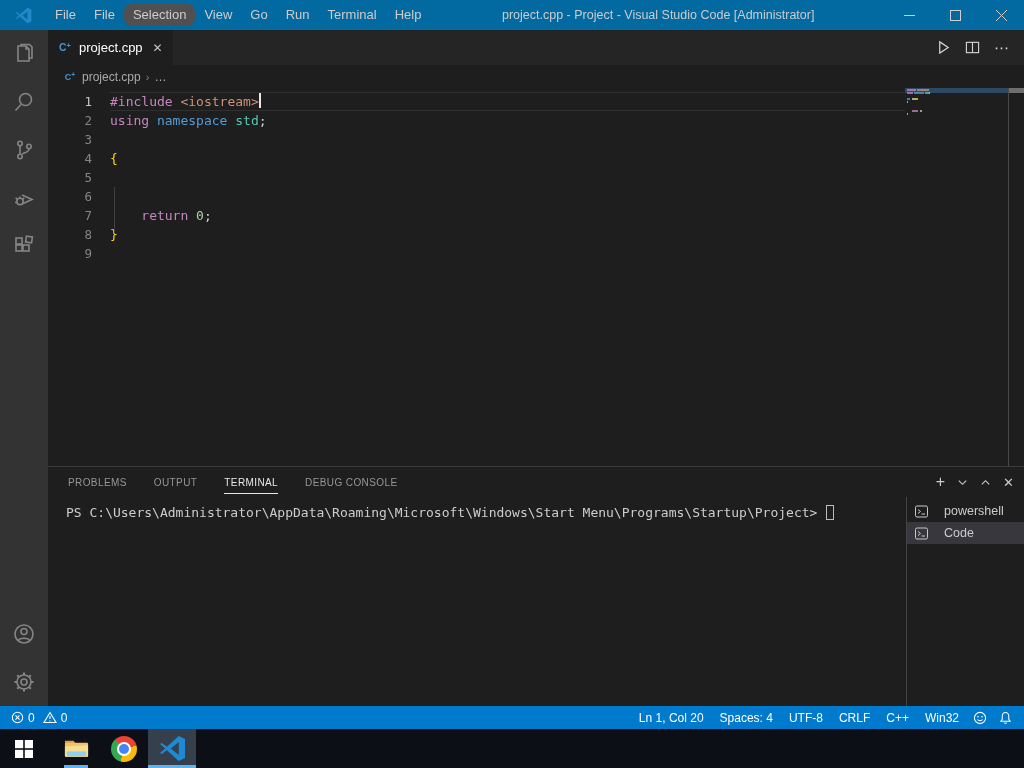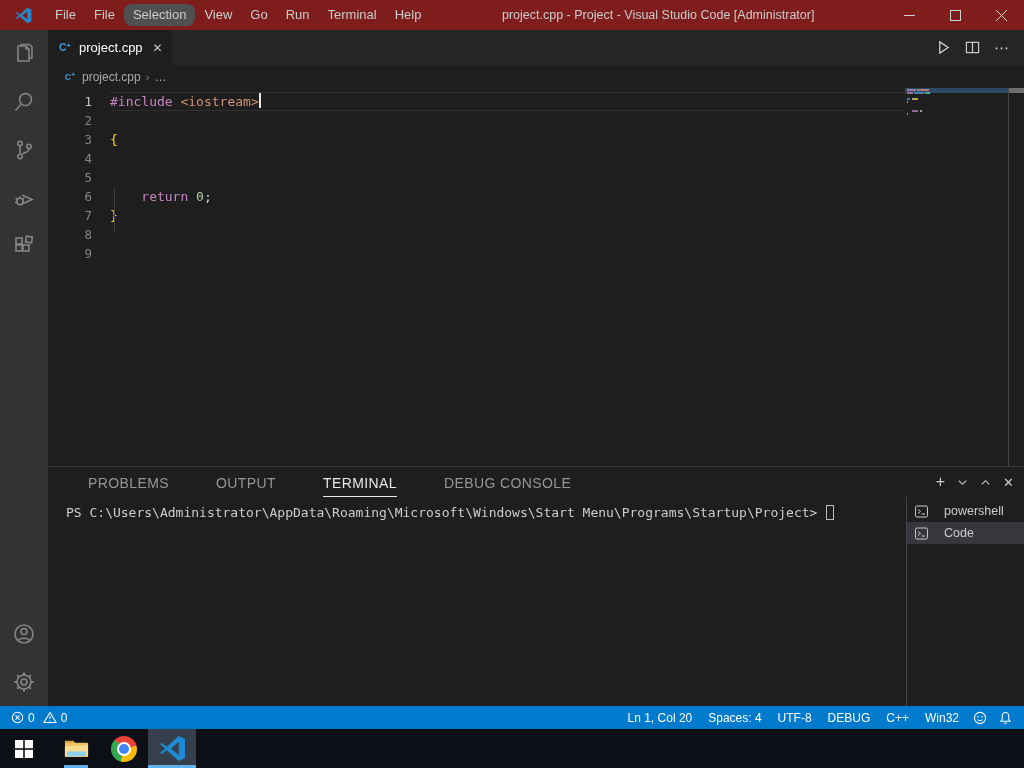--- a/index.html
+++ b/index.html
@@ -1,21 +1,21 @@
 <!DOCTYPE html>
 <html><head>
 <meta charset="utf-8">
 <style>
   * { margin:0; padding:0; box-sizing:border-box; }
   html,body { width:1024px; height:768px; overflow:hidden; background:#1e1e1e;
               font-family:"Liberation Sans", sans-serif; }
   .window { width:1024px; height:768px; display:flex; flex-direction:column; }
 
   
-  .titlebar { height:30px; background:#7f1d1d; display:flex; align-items:center; color:#cccccc; flex:0 0 30px; }
+  .titlebar { height:30px; background:#0369a1; display:flex; align-items:center; color:#cccccc; flex:0 0 30px; }
   .tb-logo { width:46px; display:flex; justify-content:center; align-items:center; }
   .menus { display:flex; height:30px; align-items:center; }
   .menu-item { padding:0 9px; height:22px; line-height:22px; font-size:13px; color:#cccccc; cursor:default; }
   .menu-item.active { background:#505050;border-radius:8px; }
   .tb-title { flex:1; text-align:center; font-size:12.5px; color:#cccccc; white-space:nowrap; overflow:hidden; }
   .win-controls { display:flex; height:30px; }
   .win-btn { width:46px; height:30px; display:flex; align-items:center; justify-content:center; font-size:12px; color:#cfcfcf; }
   .win-btn svg { display:block; }
 
   
@@ -52,21 +52,21 @@
   .minimap { width:103px; flex:0 0 103px; position:relative; padding-top:0; }
   .mm-band { position:absolute; left:0; width:103px; height:5px; background:#2d4a64; }
   .mm-bar { position:absolute; height:2px; opacity:.75; }
   .overview-ruler { width:16px; flex:0 0 16px; border-left:1px solid #4a4a4a; position:relative; }
   .ov-mark { position:absolute; top:0; left:0; width:15px; height:5px; background:#6e6e6e; }
 
   
   .panel { height:240px; flex:0 0 240px; background:#1e1e1e; border-top:1px solid #3a3a3a; display:flex; flex-direction:column; }
   .panel-header { height:30px; display:flex; align-items:center; padding:0 10px 0 20px; flex:0 0 30px; }
   .panel-tabs { display:flex; gap:27px; }
-  .ptab { font-size:14px; letter-spacing:.4px; color:#969696; padding:7px 0 5px 0; cursor:default;margin-left:20px; }
+  .ptab { font-size:10px; letter-spacing:.4px; color:#969696; padding:7px 0 5px 0; cursor:default; }
   .ptab.active { color:#e7e7e7; border-bottom:1px solid #e7e7e7; }
   .panel-actions { margin-left:auto; display:flex; align-items:center; gap:12px; color:#cccccc; }
   .pa-plus { font-size:16px; font-weight:400; line-height:1; }
   .pa-x { font-size:13px; }
   .panel-body { flex:1; display:flex; min-height:0; }
   .terminal-out { flex:1; padding:6px 0 0 18px; font-family:"DejaVu Sans Mono", monospace; font-size:13px; color:#cccccc; }
   .term-line { white-space:pre; line-height:19px; display:flex; align-items:center; }
   .term-cursor { display:inline-block; width:8px; height:15px; border:1px solid #bbbbbb; margin-left:1px; }
   .terminal-list { width:118px; flex:0 0 118px; border-left:1px solid #444444; padding-top:3px; }
   .tl-row { height:22px; display:flex; align-items:center; gap:16px; padding-left:8px; color:#cccccc; font-size:12.5px; }
@@ -233,20 +233,21 @@
             <div class="ln">4</div>
             <div class="ln">5</div>
             <div class="ln">6</div>
             <div class="ln">7</div>
             <div class="ln">8</div>
             <div class="ln">9</div>
           </div>
         <div class="code" id="code">
           <div class="indent-guide"></div>
         <div class="cl cur"><span style="color: rgb(197, 134, 192);">#include</span><span style="color: rgb(212, 212, 212);"> </span><span style="color: rgb(206, 145, 120);">&lt;iostream&gt;</span><span class="cursor"></span></div>
+            <div class="cl"><span style="color: rgb(197, 134, 192);">using</span><span style="color: rgb(212, 212, 212);"> </span><span style="color: rgb(86, 156, 214);">namespace</span><span style="color: rgb(212, 212, 212);"> </span><span style="color: rgb(78, 201, 176);">std</span><span style="color: rgb(212, 212, 212);">;</span></div>
             <div class="cl"></div>
             <div class="cl"><span style="color: rgb(255, 215, 0);">{</span></div>
             <div class="cl"></div>
             <div class="cl"></div>
             <div class="cl"><span style="color: rgb(212, 212, 212);">    </span><span style="color: rgb(197, 134, 192);">return</span><span style="color: rgb(212, 212, 212);"> </span><span style="color: rgb(181, 206, 168);">0</span><span style="color: rgb(212, 212, 212);">;</span></div>
             <div class="cl"><span style="color: rgb(255, 215, 0);">}</span></div>
           </div>
         <div class="minimap" id="minimap">
             <div class="mm-band" style="top: 0px;"></div>
             <div class="mm-bar" style="left: 2px; top: 1px; width: 9.2px; background: rgb(197, 134, 192);"></div>
@@ -328,21 +329,21 @@
       <svg width="14" height="13" viewBox="0 0 14 13">
         <path d="M7 1.5 L13 11.5 H1 Z" fill="none" stroke="#ffffff" stroke-width="1.1"></path>
         <path d="M7 5 V8 M7 9.5 V10.5" stroke="#ffffff" stroke-width="1.1"></path>
       </svg>
       <span class="num">0</span>
     </div>
     <div class="sb-right" id="sb-right">
         <div class="sb-item">Ln 1, Col 20</div>
         <div class="sb-item">Spaces: 4</div>
         <div class="sb-item">UTF-8</div>
-        <div class="sb-item">DEBUG</div>
+        <div class="sb-item">CRLF</div>
         <div class="sb-item">C++</div>
         <div class="sb-item">Win32</div>
       </div>
     <div class="sb-icon">
       <svg width="14" height="14" viewBox="0 0 14 14">
         <circle cx="7" cy="7" r="5.6" fill="none" stroke="#ffffff" stroke-width="1.1"></circle>
         <circle cx="5" cy="5.8" r="0.8" fill="#ffffff"></circle>
           <circle cx="9" cy="5.8" r="0.8" fill="#ffffff"></circle>
         <path d="M4.5 8.5 C5.5 10 8.5 10 9.5 8.5" fill="none" stroke="#ffffff" stroke-width="1.1"></path>
       </svg>

